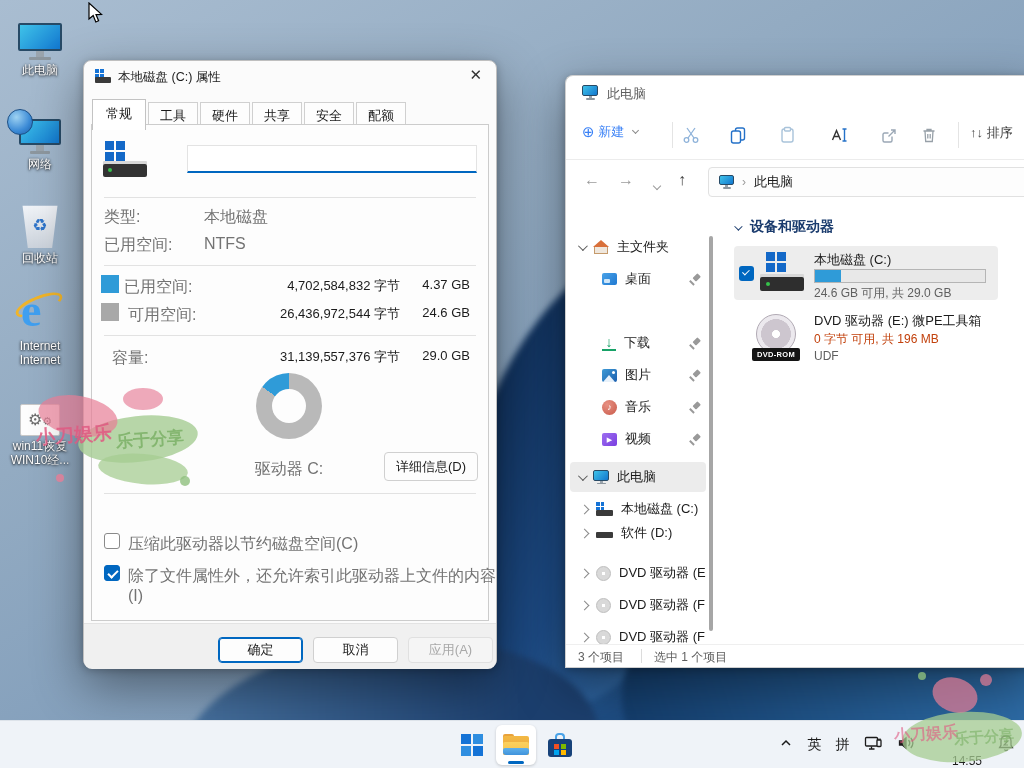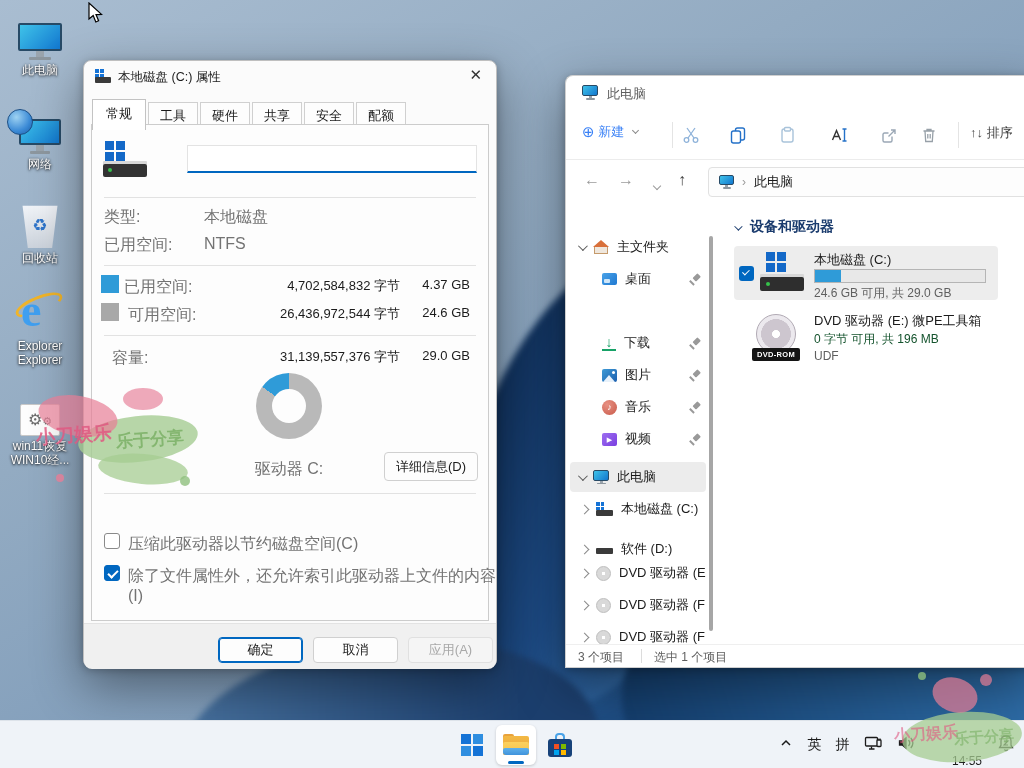--- a/index.html
+++ b/index.html
@@ -98,21 +98,21 @@
     <div class="lbl">回收站</div>
   </div>
 
   <div class="dicon" style="left:2px;top:288px;">
     <div class="art">
         <span style="position:relative;display:inline-block;width:48px;height:46px;">
       <span style="position:absolute;left:5px;top:-2px;font-family:'Liberation Serif','DejaVu Serif',serif;font-size:46px;font-weight:bold;color:#3f9ff0;line-height:46px;">e</span>
       <span style="position:absolute;left:-2px;top:6px;width:50px;height:18px;border:3px solid #f0b429;border-bottom-color:transparent;border-radius:50%;transform:rotate(-22deg);"></span>
         </span>
       </div>
-    <div class="lbl">Explorer Explorer</div>
+    <div class="lbl">Internet Internet</div>
   </div>
 
   <div class="dicon" style="left:2px;top:388px;">
     <div class="art">
         <span style="display:inline-block;width:40px;height:32px;background:#fdfdfd;border:1px solid #c8c8c8;border-radius:2px;text-align:center;"><span style="font-size:16px;color:#6d6d6d;line-height:30px;">⚙<span style="font-size:11px;">⚙</span></span></span>
       </div>
     <div class="lbl">win11恢复WIN10经...</div>
   </div>
 
   <div id="dialog" class="abs win-shadow">
@@ -317,21 +317,21 @@
         <span class="chevR ic" style="margin-left:11px;"></span>
         <span class="ic" style="position:relative;width:17px;height:14px;">
             <span style="position:absolute;left:0;top:0;width:3.5px;height:3.5px;background:#1573d6;"></span>
             <span style="position:absolute;left:4.5px;top:0;width:3.5px;height:3.5px;background:#1573d6;"></span>
             <span style="position:absolute;left:0;top:4.5px;width:3.5px;height:3.5px;background:#1573d6;"></span>
             <span style="position:absolute;left:4.5px;top:4.5px;width:3.5px;height:3.5px;background:#1573d6;"></span>
             <span style="position:absolute;left:0;top:8px;width:17px;height:6px;background:#3a3a3a;border-radius:1px;"></span>
           </span>
         <span>本地磁盘 (C:)</span>
       </div>
-      <div class="srow" style="top:330px;">
+      <div class="srow" style="top:314px;">
         <span class="chevR ic" style="margin-left:11px;"></span>
         <span class="ic" style="width:17px;height:6px;background:#3a3a3a;border-radius:1px;margin-top:4px;"></span>
         <span>软件 (D:)</span>
       </div>
       <div class="srow" style="top:354px;text-align:right;">
         <span class="chevR ic" style="margin-left:11px;"></span>
         <span class="ic" style="width:15px;height:15px;border-radius:50%;background:radial-gradient(circle,#fff 0 18%,#d9d9d9 19% 100%);border:1px solid #bdbdbd;"></span>
         <span>DVD 驱动器 (E</span>
       </div>
       <div class="srow" style="top:386px;">
@@ -372,21 +372,21 @@
           </span>
         <span class="abs" style="left:80px;top:39px;font-size:12px;color:#5f5f5f;">24.6 GB 可用, 共 29.0 GB</span>
       </div>
 
       <div class="abs" style="left:10px;top:106px;width:264px;height:62px;">
         <span class="abs" style="left:18px;top:4px;width:48px;height:48px;">
           <span class="abs" style="left:4px;top:0;width:40px;height:40px;border-radius:50%;background:radial-gradient(circle,#ffffff 0 14%,#cdc6cf 15% 55%,#ece9ee 56% 75%,#c4bfc8 76% 100%);border:1px solid #b1aab4;"></span>
           <span class="abs" style="left:0;top:34px;width:48px;height:13px;background:#141414;border-radius:2px;color:#fff;font-size:7.5px;font-weight:bold;text-align:center;line-height:13px;letter-spacing:.3px;">DVD-ROM</span>
         </span>
         <span class="abs" style="left:80px;top:2px;font-size:13px;color:#1b1b1b;white-space:nowrap;">DVD 驱动器 (E:) 微PE工具箱</span>
-        <span class="abs" style="left:80px;top:21px;font-size:12px;color:#14532d;">0 字节 可用, 共 196 MB</span>
+        <span class="abs" style="left:80px;top:21px;font-size:12px;color:#c2410c;">0 字节 可用, 共 196 MB</span>
         <span class="abs" style="left:80px;top:39px;font-size:12px;color:#5f5f5f;">UDF</span>
       </div>
 
     </div>
 
     <div class="abs" style="left:0;right:0;bottom:0;height:23px;border-top:1px solid #efefef;background:#fff;">
       <span class="abs" style="left:12px;top:4px;font-size:12px;color:#5f5f5f;">3 个项目</span>
       <span class="abs" style="left:75px;top:4px;width:1px;height:14px;background:#dcdcdc;"></span>
       <span class="abs" style="left:88px;top:4px;font-size:12px;color:#5f5f5f;">选中 1 个项目</span>
     </div>

